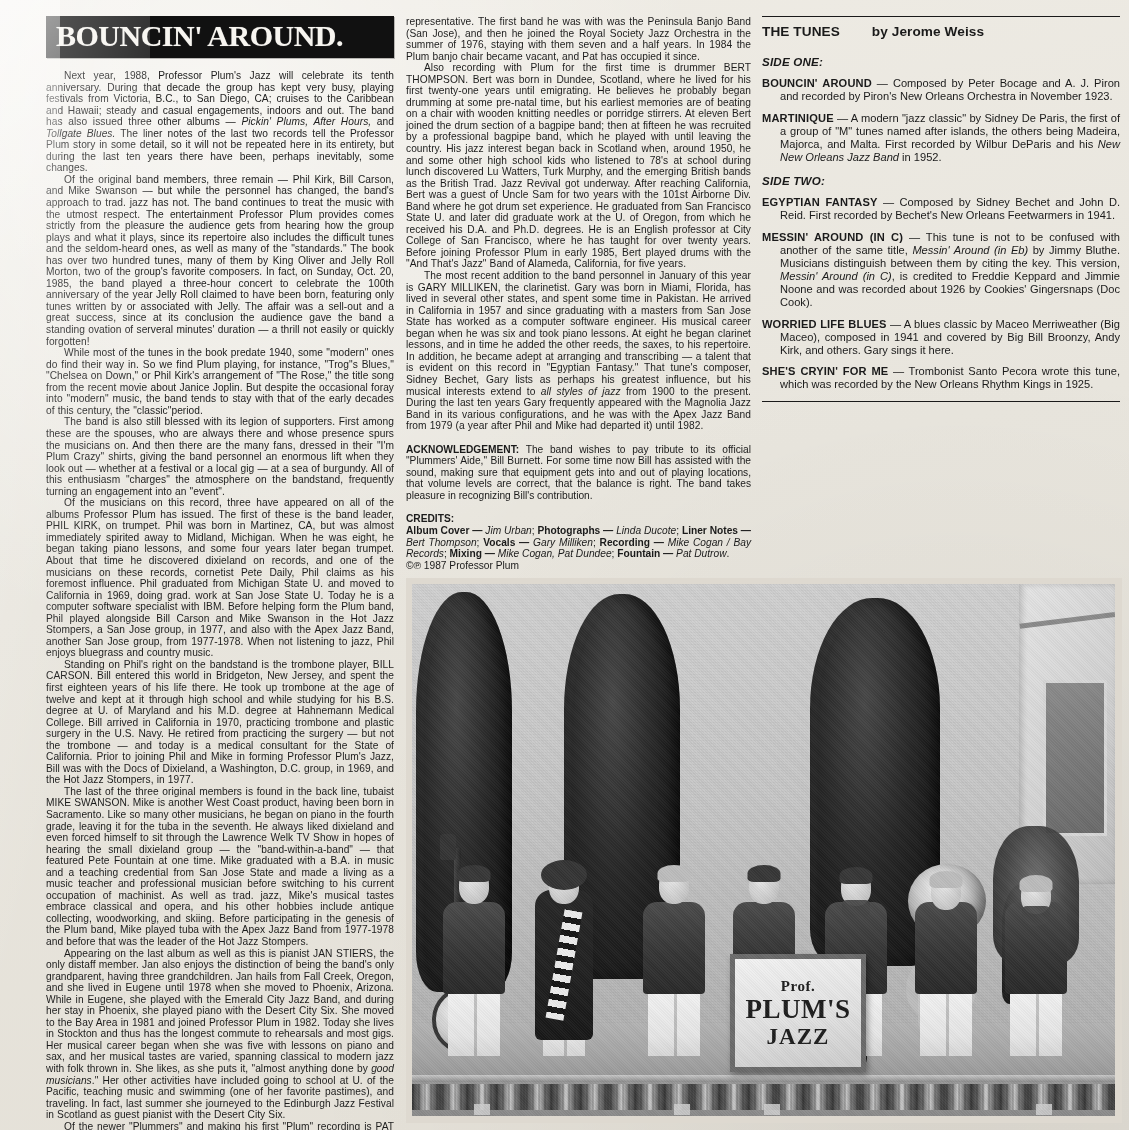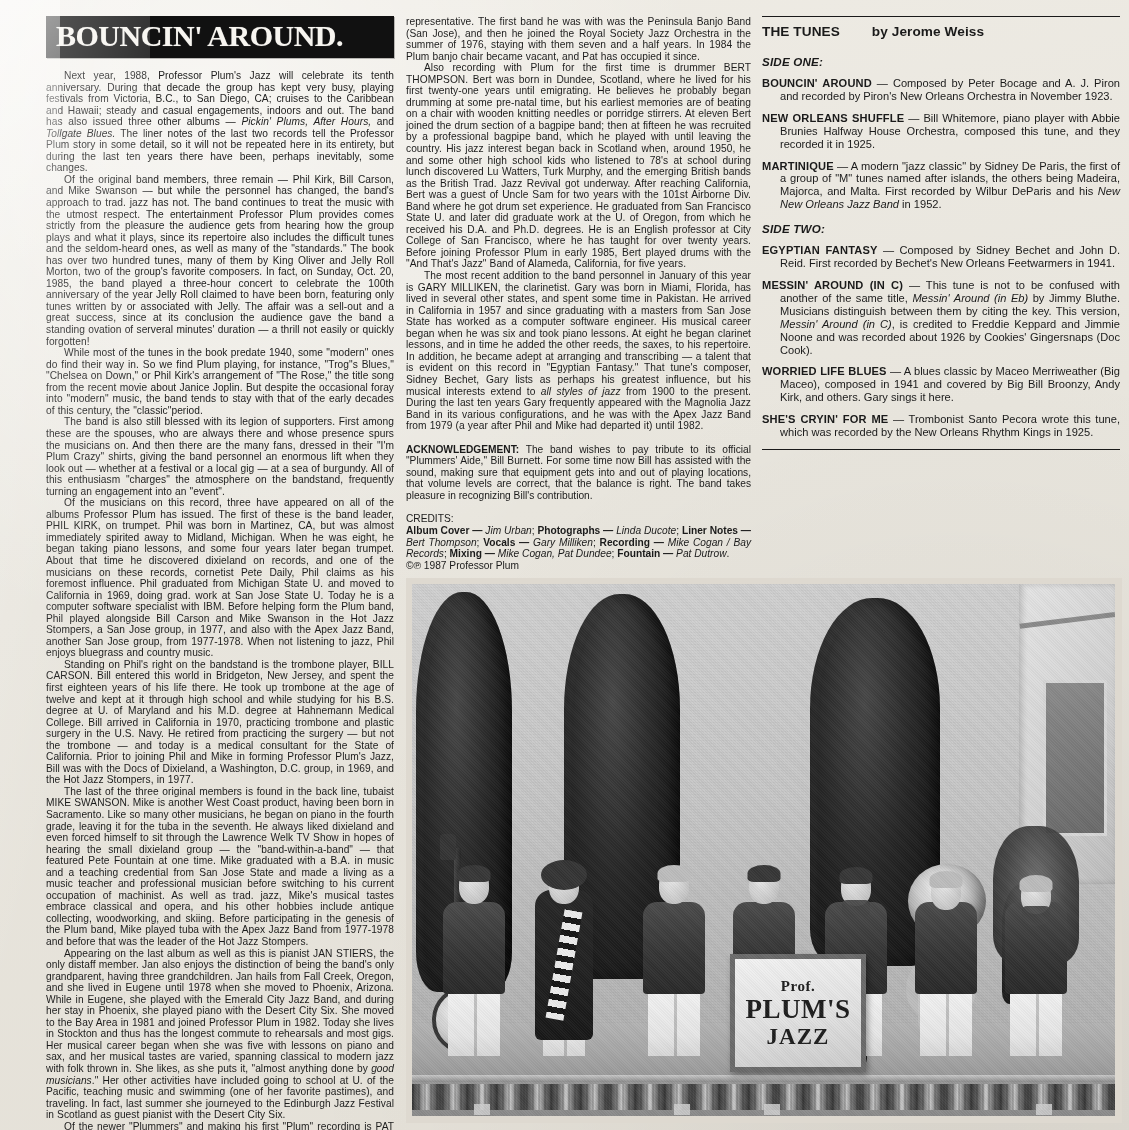--- a/index.html
+++ b/index.html
@@ -88,21 +88,21 @@
   
   .block-gap { height: 12px; }
   .ack p, .credits p {
     margin: 0;
     font-size: 10.2px;
     line-height: 11.55px;
     text-align: justify;
     text-indent: 0;
   }
   .credits-head {
-    font-weight: normal;
+    font-weight: bold;
     font-size: 11px;
     margin: 0 0 1px 0;
   }
   .credits-body {
     font-size: 10.4px;
     line-height: 12.4px;
     text-align: left;
   }
   .copyline {
     font-size: 10.4px;
@@ -436,21 +436,20 @@
   </div>
 
   <div class="col col-right">
     <div class="rule"></div>
 
     <div class="tunes-head"><span>THE TUNES</span><span class="byline"> by Jerome Weiss</span></div>
 
     <div class="side-label">SIDE ONE:</div>
     <div id="side-one-list">
         <p class="tune"><span class="tune-title">BOUNCIN' AROUND</span><span> — Composed by Peter Bocage and A. J. Piron and recorded by Piron's New Orleans Orchestra in November 1923.</span></p>
-        <p class="tune"><span class="tune-title">NEW ORLEANS SHUFFLE</span><span> — Bill Whitemore, piano player with Abbie Brunies Halfway House Orchestra, composed this tune, and they recorded it in 1925.</span></p>
         <p class="tune"><span class="tune-title">MARTINIQUE</span><span> — A modern "jazz classic" by Sidney De Paris, the first of a group of "M" tunes named after islands, the others being Madeira, Majorca, and Malta. First recorded by Wilbur DeParis and his <i>New New Orleans Jazz Band</i> in 1952.</span></p>
       </div>
 
     <div class="side-label two">SIDE TWO:</div>
     <div id="side-two-list">
         <p class="tune"><span class="tune-title">EGYPTIAN FANTASY</span><span> — Composed by Sidney Bechet and John D. Reid. First recorded by Bechet's New Orleans Feetwarmers in 1941.</span></p>
         <p class="tune"><span class="tune-title">MESSIN' AROUND (IN C)</span><span> — This tune is not to be confused with another of the same title, <i>Messin' Around (in Eb)</i> by Jimmy Bluthe. Musicians distinguish between them by citing the key. This version, <i>Messin' Around (in C)</i>, is credited to Freddie Keppard and Jimmie Noone and was recorded about 1926 by Cookies' Gingersnaps (Doc Cook).</span></p>
         <p class="tune"><span class="tune-title">WORRIED LIFE BLUES</span><span> — A blues classic by Maceo Merriweather (Big Maceo), composed in 1941 and covered by Big Bill Broonzy, Andy Kirk, and others. Gary sings it here.</span></p>
         <p class="tune"><span class="tune-title">SHE'S CRYIN' FOR ME</span><span> — Trombonist Santo Pecora wrote this tune, which was recorded by the New Orleans Rhythm Kings in 1925.</span></p>
       </div>

